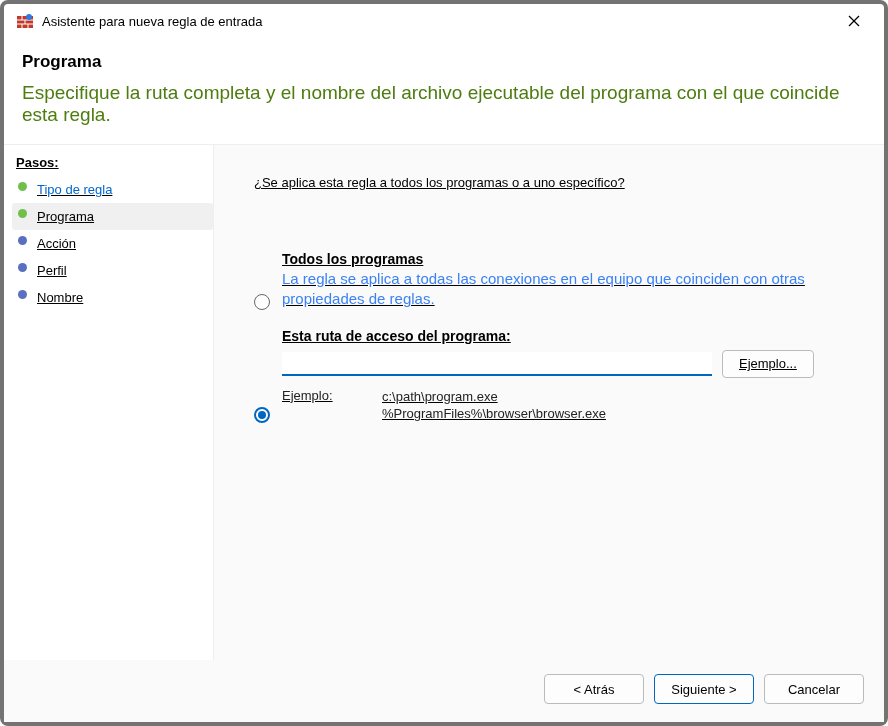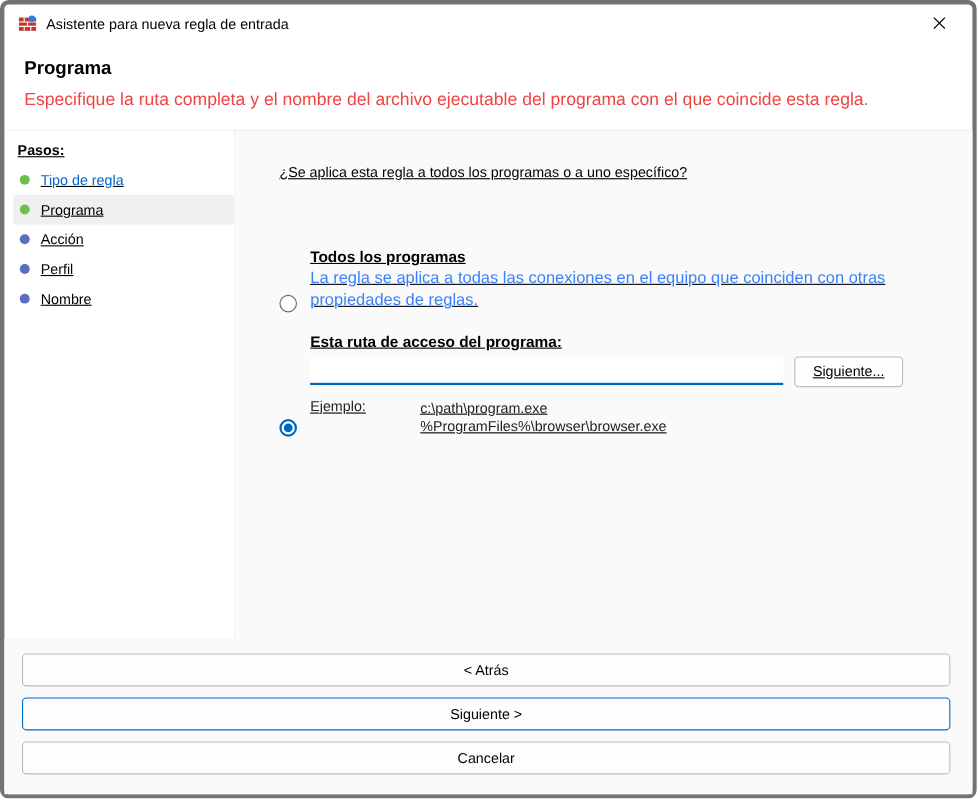--- a/index.html
+++ b/index.html
@@ -47,22 +47,22 @@
   .header {
     padding: 14px 18px 18px 18px;
     border-bottom: 1px solid #eee;
   }
   .header h1 {
     margin: 0 0 10px 0;
     font-size: 17px;
     font-weight: bold;
   }
   .header .subtitle {
-    font-size: 16px;
-    color: #ef4444;
+    font-size: 19px;
+    color: #4d7c0f;
   }
 
   .body {
     flex: 1;
     display: flex;
     min-height: 0;
     text-decoration: underline;
   }
 
   .sidebar {
@@ -70,21 +70,20 @@
     padding: 8px 0 0 8px;
     border-right: 1px solid #eee;
   }
   .sidebar .steps-label {
     font-weight: bold;
     font-size: 13px;
     padding: 2px 4px 6px 4px;
   }
   .step-item {
     display: flex;
-    align-items: center;
     padding: 6px 6px;
     font-size: 13px;
     cursor: default;
   }
   .step-item.active { color: #0066cc; }
   .step-item.current { background: #f0f0f0; border-radius: 3px; }
   .bullet {
     width: 9px; height: 9px; border-radius: 50%;
     margin-right: 10px;
     flex-shrink: 0;
@@ -173,21 +172,20 @@
   }
   .example-label { width: 100px; }
   .example-text { white-space: pre-line; line-height: 1.35; }
 
   .footer {
     display: flex;
     justify-content: flex-end;
     gap: 10px;
     padding: 14px 20px 18px 16px;
     background: #fafafa;
-    flex-direction: column;
   }
   .footer button {
     min-width: 100px;
     height: 30px;
     background: #fdfdfd;
     border: 1px solid #bbb;
     border-radius: 4px;
     font-size: 13px;
     cursor: pointer;
   }
@@ -266,21 +264,21 @@
           <div class="option-desc">La regla se aplica a todas las conexiones en el equipo que coinciden con otras propiedades de reglas.</div>
         </div>
       </div>
 
       <div class="option">
         <div class="radio selected"></div>
         <div class="option-body">
           <div class="option-title">Esta ruta de acceso del programa:</div>
           <div class="path-row">
             <input type="text" class="path-input" value="" style="">
-            <button class="browse-btn">Siguiente...</button>
+            <button class="browse-btn">Ejemplo...</button>
           </div>
           <div class="example-row">
             <div class="example-label">Ejemplo:</div>
             <div class="example-text">c:\path\program.exe
 %ProgramFiles%\browser\browser.exe</div>
           </div>
         </div>
       </div>
     </div>
 

